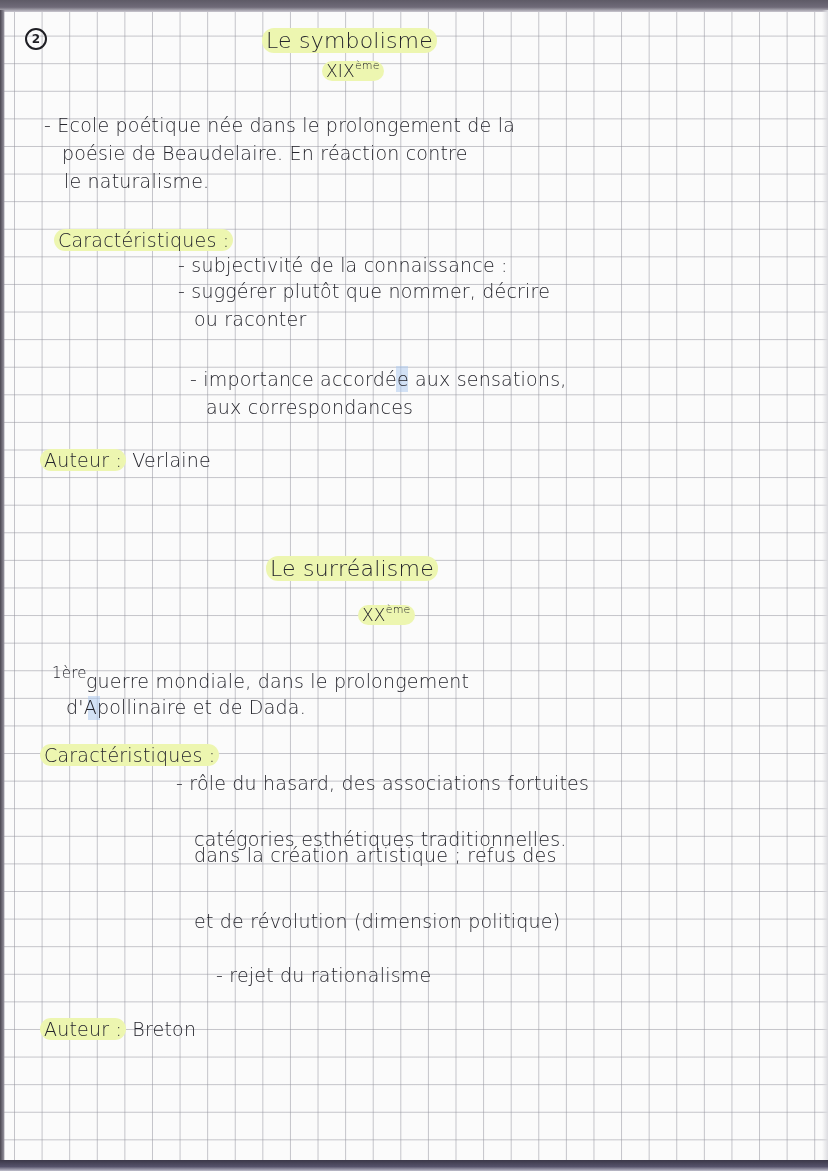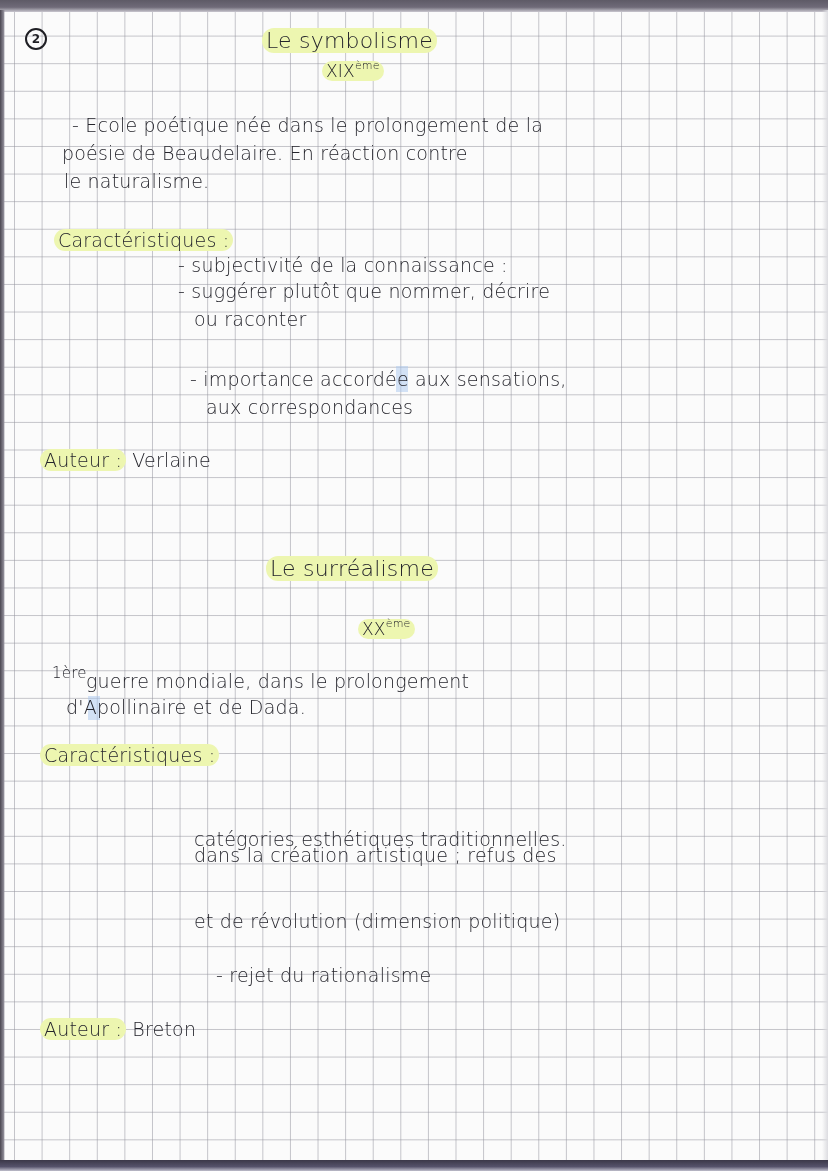--- a/index.html
+++ b/index.html
@@ -98,21 +98,21 @@
 
   <div class="page-number">2</div>
 
   <div class="hw title" style="left:262px; top:30px;">
     <span class="hl">Le symbolisme</span>
   </div>
   <div class="hw century" style="left:322px; top:60px;">
     <span class="hl"><span>XIX</span><sup>ème</sup></span>
   </div>
 
-  <div class="hw body-text" style="left:44px; top:116px;margin-left:28px;">- Ecole poétique née dans le prolongement de la</div>
+  <div class="hw body-text" style="left:44px; top:116px;">- Ecole poétique née dans le prolongement de la</div>
   <div class="hw body-text" style="left:62px; top:144px;">poésie de Beaudelaire. En réaction contre</div>
   <div class="hw body-text" style="left:64px; top:172px;">le naturalisme.</div>
 
   <div class="hw label" style="left:54px; top:231px;">
     <span class="hl">Caractéristiques :</span>
   </div>
 
   <div class="hw body-text" style="left:178px; top:256px;">- subjectivité de la connaissance :</div>
   <div class="hw body-text" style="left:178px; top:282px;">- suggérer plutôt que nommer, décrire</div>
   <div class="hw body-text" style="left:194px; top:310px;">ou raconter</div>
@@ -122,33 +122,34 @@
   <div class="hw body-text" style="left:206px; top:398px;">aux correspondances</div>
 
   <div class="hw label" style="left:40px; top:451px;">
     <span class="hl">Auteur :</span>
     <span>Verlaine</span>
   </div>
 
   <div class="hw title" style="left:266px; top:558px;">
     <span class="hl">Le surréalisme</span>
   </div>
-  <div class="hw century" style="left:358px; top:618px;">
+  <div class="hw century" style="left:358px; top:604px;">
     <span class="hl"><span>XX</span><sup>ème</sup></span>
   </div>
 
   <div class="hw" style="left:52px; top:666px; font-size:15px;">1ère</div>
   <div class="hw body-text" style="left:86px; top:672px;">guerre mondiale, dans le prolongement</div>
   <div class="blue-mark" style="left:88px; top:696px; width:12px; height:24px;"></div>
   <div class="hw body-text" style="left:66px; top:698px;">d'Apollinaire et de Dada.</div>
 
   <div class="hw label" style="left:40px; top:746px;">
     <span class="hl">Caractéristiques :</span>
   </div>
 
+  <div class="hw body-text" style="left:176px; top:774px;">- rôle du hasard, des associations fortuites</div>
   <div class="hw body-text" style="left:194px; top:846px;">dans la création artistique ; refus des</div>
   <div class="hw body-text" style="left:194px; top:830px;">catégories esthétiques traditionnelles.</div>
 
   <div class="hw body-text" style="left:194px; top:912px;">et de révolution (dimension politique)</div>
 
   <div class="hw body-text" style="left:180px; top:966px;padding-left:36px;">- rejet du rationalisme</div>
 
   <div class="hw label" style="left:40px; top:1020px;">
     <span class="hl">Auteur :</span>
     <span>Breton</span>

